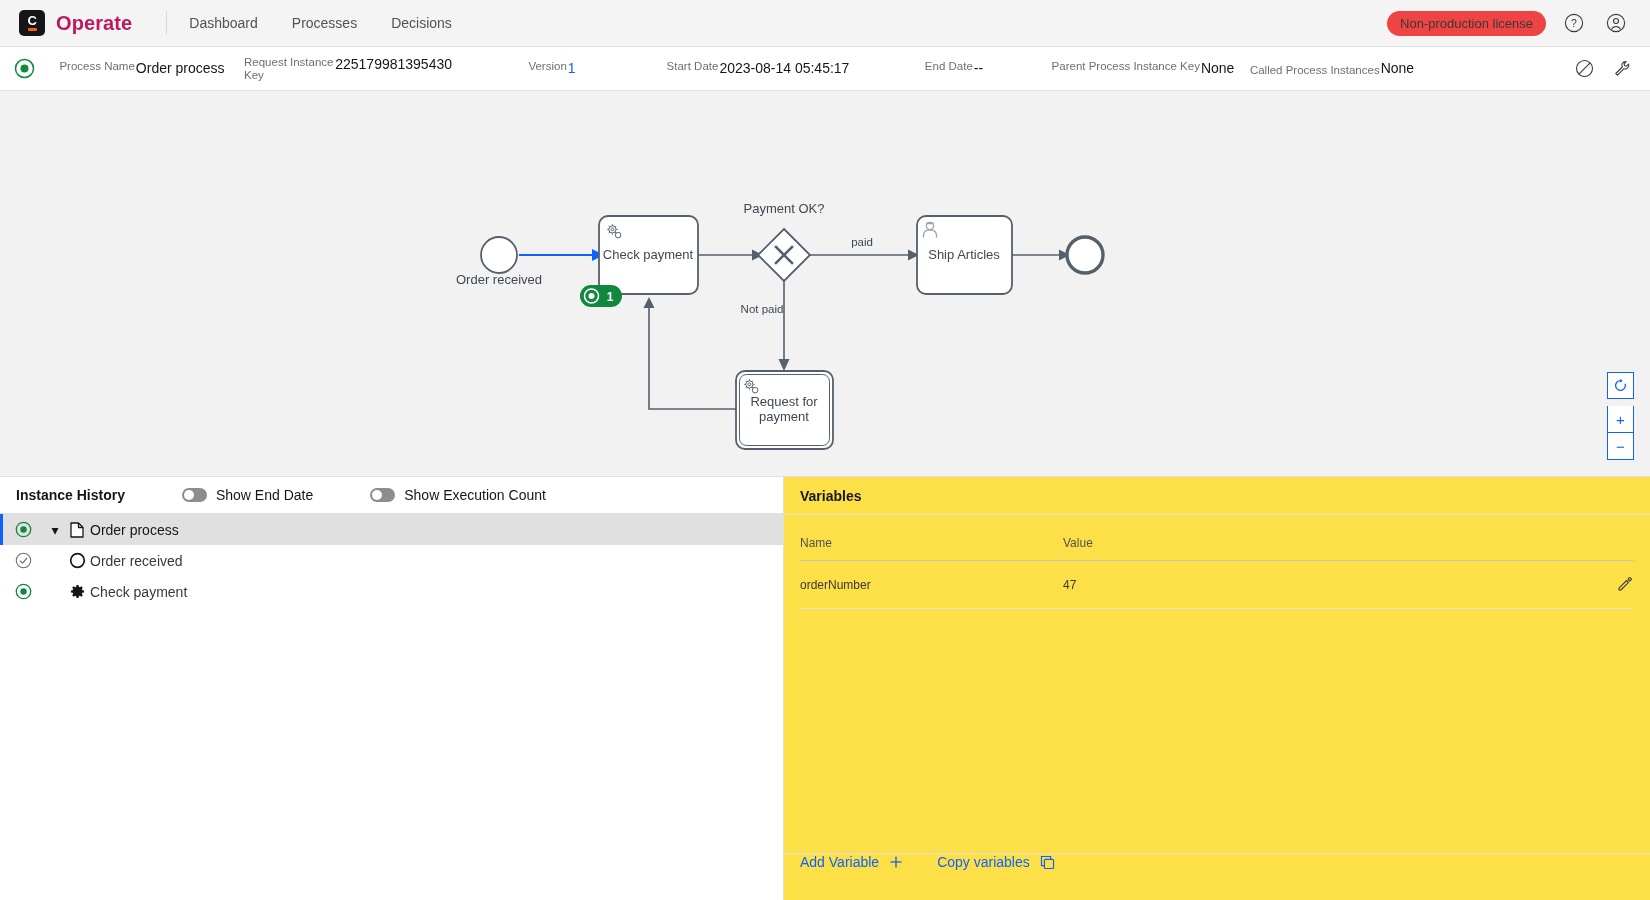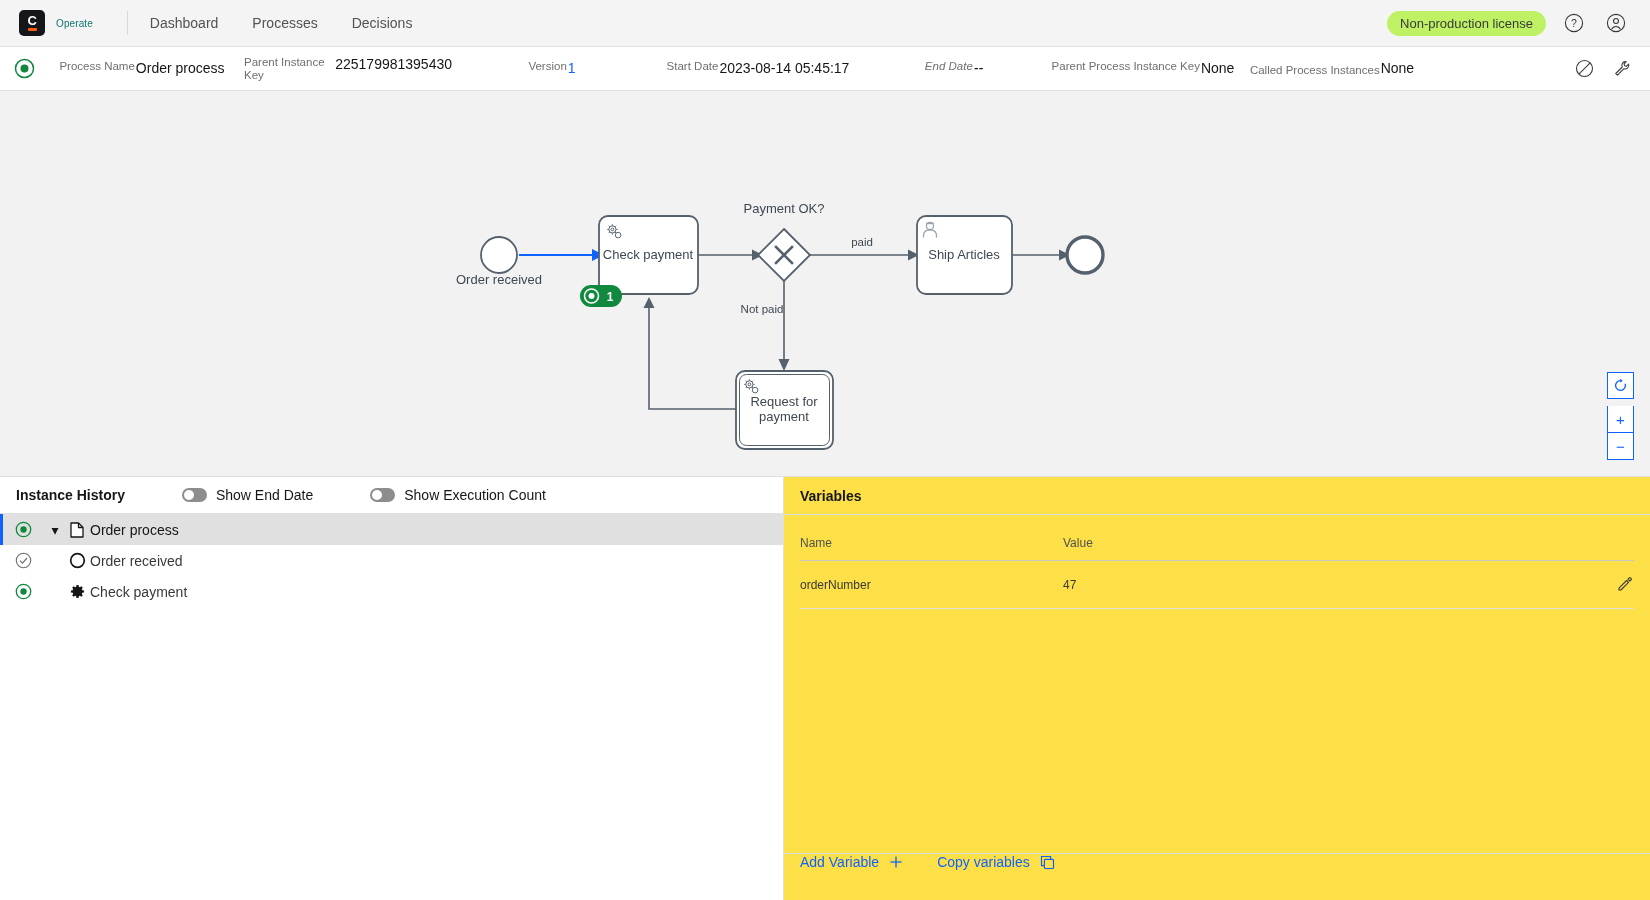--- a/index.html
+++ b/index.html
@@ -26,27 +26,27 @@
   .logo {
     width: 26px; height: 26px; border-radius: 5px; background: #14161a;
     display: flex; flex-direction: column; align-items: center; justify-content: center;
     gap: 2px;
   }
   .logo .c {
     color: #fff; font-weight: bold; font-size: 13px; line-height: 11px;
     font-family: "Liberation Sans", sans-serif; letter-spacing: -0.5px;
   }
   .logo .bar { width: 9px; height: 3px; background: #fc5d0d; border-radius: 1px; }
-  .brand-name { font-size: 10px; font-weight: 400; color: #0f766e; letter-spacing: .1px; }
+  .brand-name { font-size: 20px; font-weight: 700; color: #be185d; letter-spacing: .1px; }
   .divider-v { width: 1px; height: 24px; background: #d8d8d8; margin: 0 22px 0 34px; }
   .navlinks { display: flex; align-items: center; gap: 34px; }
   .navlink { font-size: 14px; color: #525252; cursor: pointer; }
   .topright { margin-left: auto; display: flex; align-items: center; gap: 14px; padding-right: 4px; }
   .license-pill {
-    background: #bef264; color: #393939; border-radius: 13px;
+    background: #ef4444; color: #393939; border-radius: 13px;
     padding: 5px 13px; font-size: 13px; white-space: nowrap;
   }
   .icon-btn {
     width: 28px; height: 28px; display: flex; align-items: center; justify-content: center;
     cursor: pointer; color: #393939;
   }
 
   
   .inst-header {
     height: 44px; flex: 0 0 44px;
@@ -56,21 +56,21 @@
   }
   .state-icon { width: 22px; flex: 0 0 26px; display:flex; align-items:center; }
   .field { display: flex; flex-direction: row; justify-content: center; gap: 1px; }
   .field .lbl { font-size: 11.5px; color: #6f6f6f; line-height: 13px; }
   .field .val { font-size: 14px; color: #161616; line-height: 17px; white-space: nowrap; }
   .field .val.link { color: #0f62fe; cursor: pointer; }
   .f-name   { width: 204px; }
   .f-key    { width: 208px; }
   .f-ver    { width: 200px; }
   .f-start  { width: 212px; }
-  .f-end    { width: 180px; font-style: italic; }
+  .f-end    { width: 180px; }
   .f-parent { width: 198px; }
   .f-called { width: 180px; align-items: flex-end; }
   .inst-actions { margin-left: auto; display: flex; align-items: center; gap: 10px; }
 
   
   .diagram {
     flex: 0 0 386px; position: relative; background: #f2f2f2;
     border-bottom: 1px solid #e0e0e0; overflow: hidden;
   }
   .zoom-controls {
@@ -194,21 +194,21 @@
       <svg width="21" height="21" viewBox="0 0 21 21">
         <circle cx="10.5" cy="10.5" r="9" fill="none" stroke="#10893e" stroke-width="1.5"></circle>
         <circle cx="10.5" cy="10.5" r="4" fill="#10893e"></circle>
       </svg>
     </div>
     <div class="field f-name">
       <span class="lbl">Process Name</span>
       <span class="val">Order process</span>
     </div>
     <div class="field f-key">
-      <span class="lbl">Parent Instance Key</span>
+      <span class="lbl">Request Instance Key</span>
       <span class="val">225179981395430</span>
     </div>
     <div class="field f-ver">
       <span class="lbl">Version</span>
       <span class="val link">1</span>
     </div>
     <div class="field f-start">
       <span class="lbl">Start Date</span>
       <span class="val">2023-08-14 05:45:17</span>
     </div>

